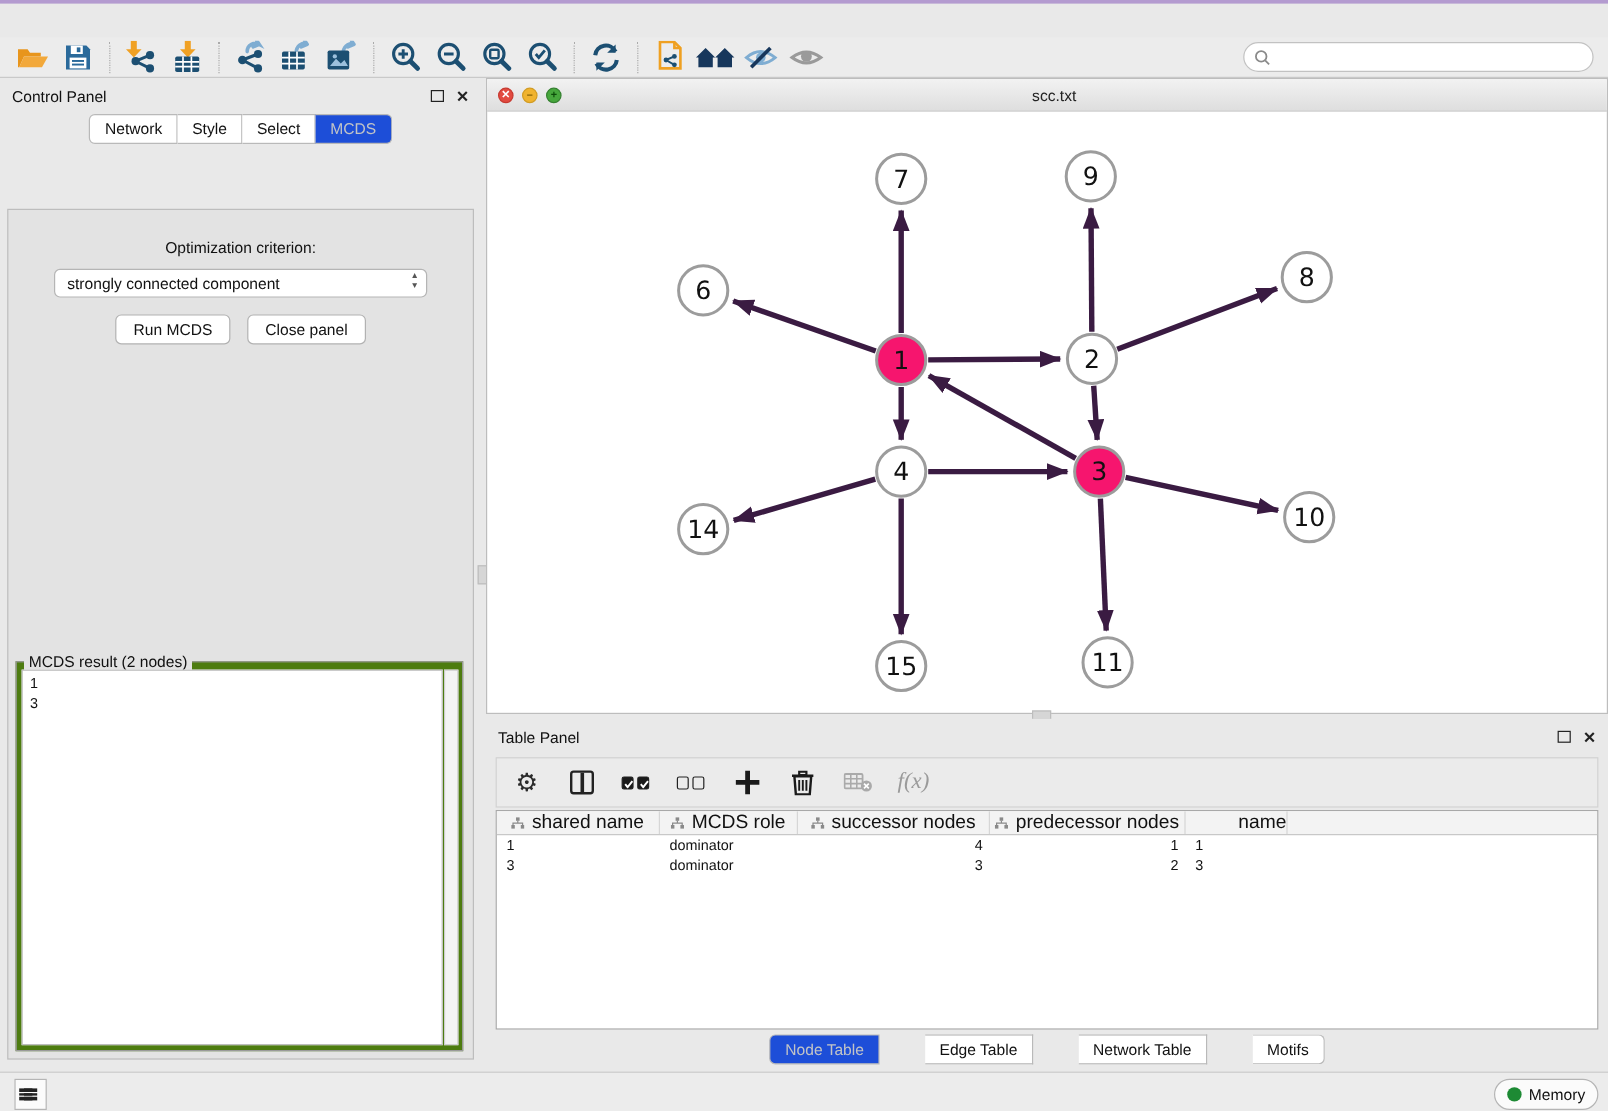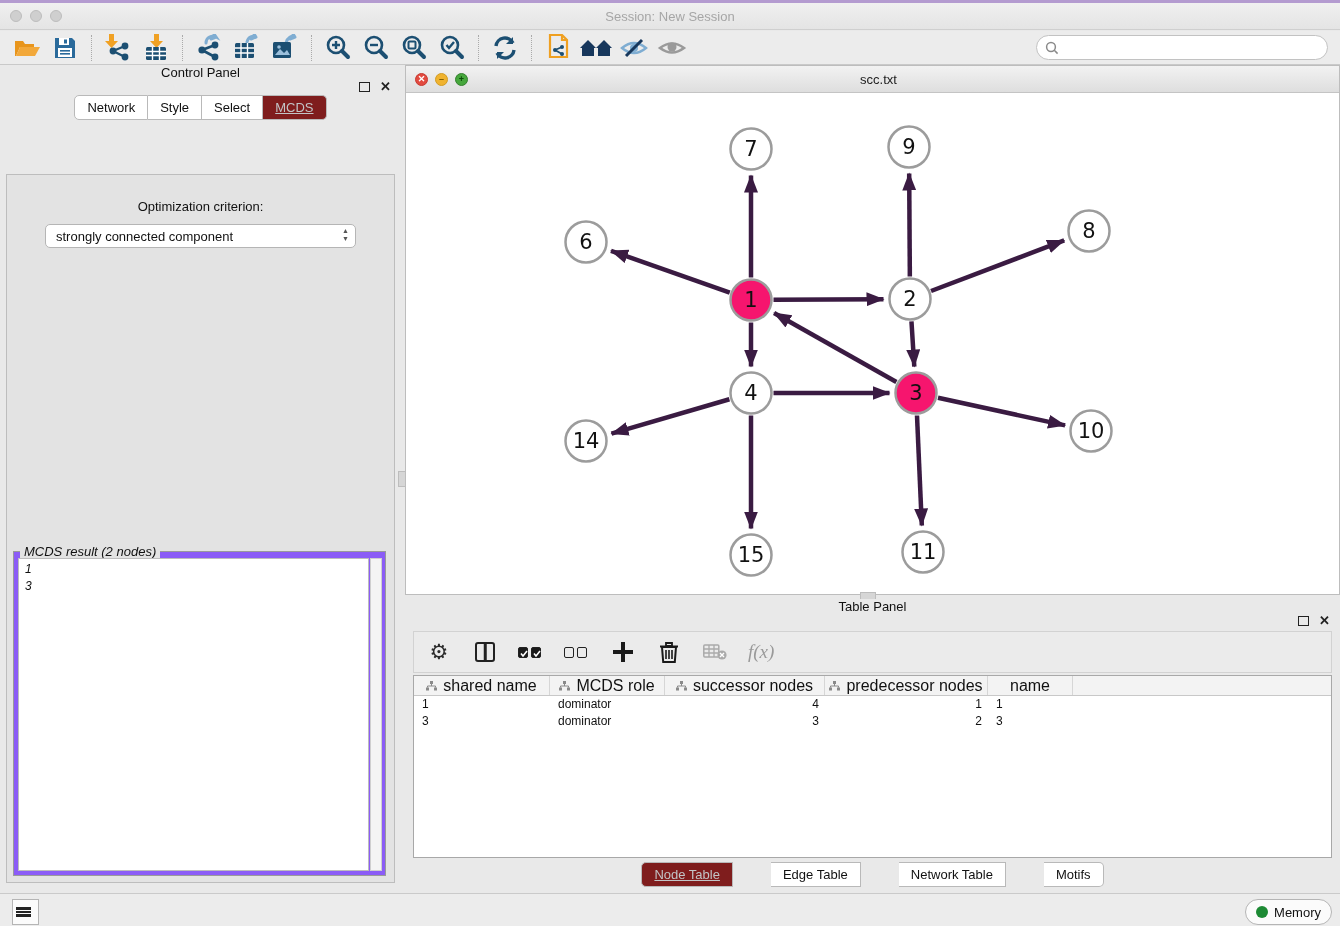--- a/index.html
+++ b/index.html
@@ -14,37 +14,37 @@
 
   
   .toolbar { position:absolute; left:0; top:28px; width:1340px; height:34px; background:#ececec; border-bottom:1px solid #c9c9c9; display:flex; align-items:center; padding-left:8px; }
   .tb-btn { width:38px; height:30px; display:flex; align-items:center; justify-content:center; }
   .tb-sep { width:1px; height:26px; border-left:1px dotted #aaa; margin:0 7px; }
   .search-wrap { position:absolute; right:12px; top:4px; width:292px; height:25px; background:#fff; border:1px solid #c2c2c2; border-radius:13px; display:flex; align-items:center; padding-left:8px; }
   .search-wrap input { border:none; outline:none; flex:1; font-size:13px; background:transparent; margin-left:5px; font-family:"Liberation Sans",sans-serif; }
 
   
   .control-panel { position:absolute; left:0; top:62px; width:401px; height:826px; background:#e9e9e9; }
-  .panel-head { height:30px; display:flex; align-items:center; padding:0 10px;flex-direction:column; }
+  .panel-head { height:30px; display:flex; align-items:center; padding:0 10px; }
   .panel-title { font-size:13px; color:#111; }
   .panel-head-icons { margin-left:auto; display:flex; align-items:center; gap:10px; }
   .float-icon { width:11px; height:10px; border:1.5px solid #222; display:inline-block; }
   .close-x { font-size:13px; font-weight:bold; color:#222; line-height:1; }
   .tabrow { display:flex; justify-content:center; position:relative; z-index:2; }
   .tab { font-size:13px; padding:4px 12px; background:#fff; border:1px solid #b9b9b9; border-left:none; color:#111; }
   .tab:first-child { border-left:1px solid #b9b9b9; border-radius:5px 0 0 5px; }
   .tab:last-child { border-radius:0 5px 5px 0; }
-  .tab.sel { background:#7f1d1d; color:#c2c4c6;text-decoration:underline; }
+  .tab.sel { background:#1d4ed8; color:#c2c4c6; }
   .cp-content { position:absolute; left:6px; right:6px; top:109px; bottom:8px; background:#e3e3e3; border:1px solid #bdbdbd; }
   .opt-label { text-align:center; font-size:13px; color:#111; margin-top:24px; }
   .opt-select { position:relative; margin:10px 38px 0 38px; height:24px; background:#fff; border:1px solid #b5b5b5; border-radius:5px; font-size:13px; display:flex; align-items:center; padding-left:10px; color:#111; }
   .stepper { position:absolute; right:6px; top:2px; display:flex; flex-direction:column; line-height:8px; font-size:7px; color:#555; }
   .btnrow { display:flex; justify-content:center; gap:14px; margin-top:14px; }
   .pbtn { background:#fff; border:1px solid #b2b2b2; border-radius:5px; font-size:13px; padding:4px 14px; color:#111; font-family:"Liberation Sans",sans-serif; }
-  .groupbox { position:absolute; left:6px; right:8px; top:376px; bottom:6px; border:1px solid #9a9a9a; background:#8b5cf6;font-style:italic; }
+  .groupbox { position:absolute; left:6px; right:8px; top:376px; bottom:6px; border:1px solid #9a9a9a; background:#4d7c0f; }
   .groupbox-title { position:absolute; top:-8px; left:6px; background:#e3e3e3; padding:0 4px; font-size:13px; color:#111; }
   .result-area { position:absolute; left:4px; right:16px; top:6px; bottom:4px; background:#fff; border:1px solid #bdbdbd; font-size:12px; color:#111; padding:2px 0 0 6px; line-height:17px; }
   .result-scroll { position:absolute; right:3px; top:6px; bottom:4px; width:12px; background:#f4f4f4; border:1px solid #cfcfcf; }
 
   
   .vsplit { position:absolute; left:401px; top:62px; width:4px; height:826px; background:#e9e9e9; }
   .vgrip { position:absolute; left:398px; top:468px; width:9px; height:16px; background:#d6d6d6; border:1px solid #bdbdbd; }
   .hgrip { position:absolute; left:860px; top:589px; width:16px; height:8px; background:#d6d6d6; border:1px solid #bdbdbd; }
 
   
@@ -81,28 +81,20 @@
   .list-btn { position:absolute; left:12px; top:5px; width:27px; height:26px; background:#fbfbfb; border:1px solid #b5b5b5; display:flex; flex-direction:column; justify-content:center; align-items:center; }
   .list-btn i { display:block; width:11px; height:2.5px; background:#222; margin:1px 0; box-shadow:-4px 0 0 #222; }
   .mem-btn { position:absolute; right:8px; top:5px; height:26px; background:#fbfbfb; border:1px solid #b5b5b5; border-radius:13px; display:flex; align-items:center; gap:6px; padding:0 10px; font-size:13px; color:#111; }
   .mem-dot { width:12px; height:12px; border-radius:50%; background:#1d8a34; }
 </style>
 </head>
 <body>
 
 <div id="app">
 
-  <div class="titlebar">
-    <div class="tl-group">
-      <span class="tl"></span>
-      <span class="tl"></span>
-      <span class="tl"></span>
-    </div>
-    <div class="win-title">Session: New Session</div>
-  </div>
 
   <div class="toolbar">
     <div class="tb-btn">
       <svg width="27" height="22" viewBox="0 0 27 22">
           <path d="M1 4 h8 l2 3 h9 v3 H6 L2 19 H1 z" fill="#e8951c"></path>
           <path d="M6 10 h20 l-5 9 H2 z" fill="#f2a83a"></path>
         </svg>
     </div>
     <div class="tb-btn">
       <svg width="24" height="24" viewBox="0 0 24 24">
@@ -252,20 +244,24 @@
         <span class="tab sel">MCDS</span>
       </div>
     <div class="cp-content">
       <div class="opt-label">Optimization criterion:</div>
       <div class="opt-select">
         <span>strongly connected component</span>
         <span class="stepper">
             <span>▲</span>
             <span>▼</span>
           </span>
+      </div>
+      <div class="btnrow">
+        <button class="pbtn">Run MCDS</button>
+        <button class="pbtn">Close panel</button>
       </div>
       <div class="groupbox">
         <span class="groupbox-title">MCDS result (2 nodes)</span>
         <div class="result-area" id="result-area">
             <div>1</div>
             <div>3</div>
           </div>
         <div class="result-scroll"></div>
       </div>
     </div>
@@ -424,21 +420,21 @@
           </div>
           <div class="th" style="width: 163px;">
             <svg width="11" height="10" viewBox="0 0 11 10">
               <rect x="4" y="0" width="3" height="3" fill="#8a8a8a"></rect>
               <rect x="0" y="6.5" width="3" height="3" fill="#8a8a8a"></rect>
               <rect x="8" y="6.5" width="3" height="3" fill="#8a8a8a"></rect>
               <path d="M5.5 3 v2 M1.5 6.5 v-1.5 h8 v1.5" stroke="#8a8a8a" fill="none"></path>
             </svg>
             <span>predecessor nodes</span>
           </div>
-          <div class="th" style="width: 85px;">
+          <div class="th" style="width: 85px; justify-content: flex-end;">
             <span>name</span>
           </div>
         </div>
       <div id="tbl-body">
           <div class="trow">
             <div class="td" style="width: 136px; text-align: left;">1</div>
             <div class="td" style="width: 115px; text-align: left;">dominator</div>
             <div class="td" style="width: 160px; text-align: right;">4</div>
             <div class="td" style="width: 163px; text-align: right;">1</div>
             <div class="td" style="width: 85px; text-align: left;">1</div>

